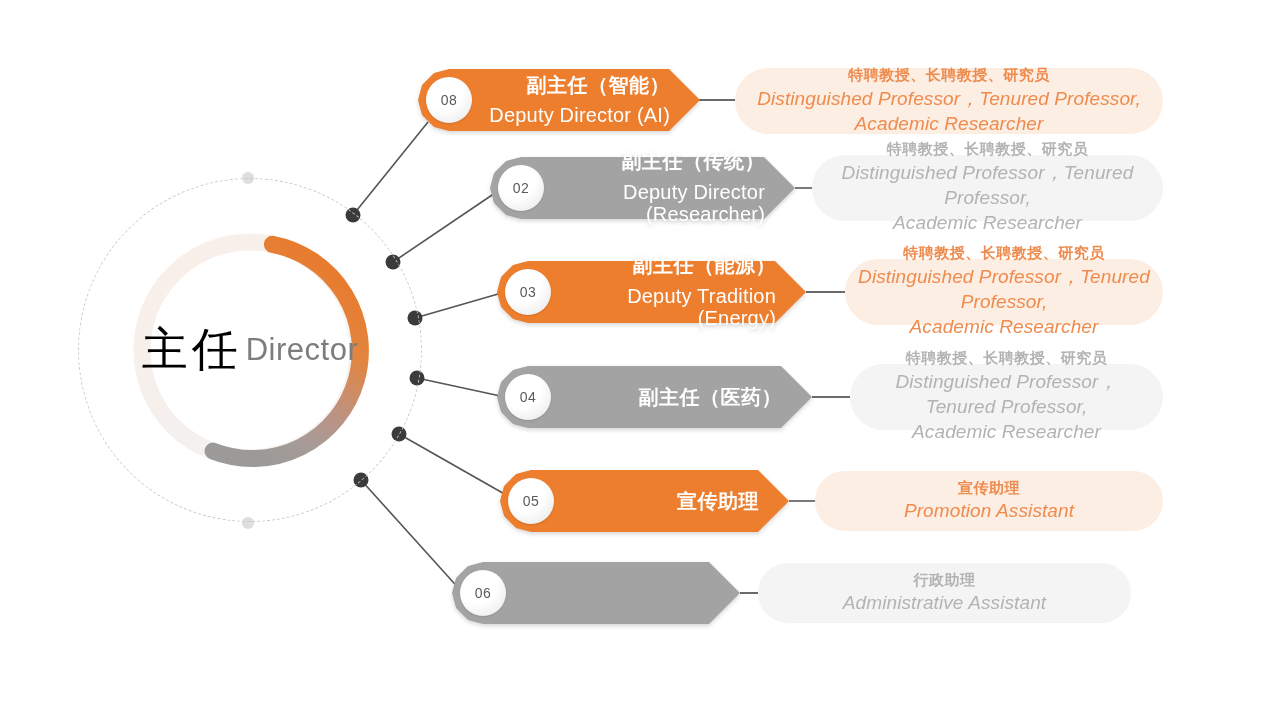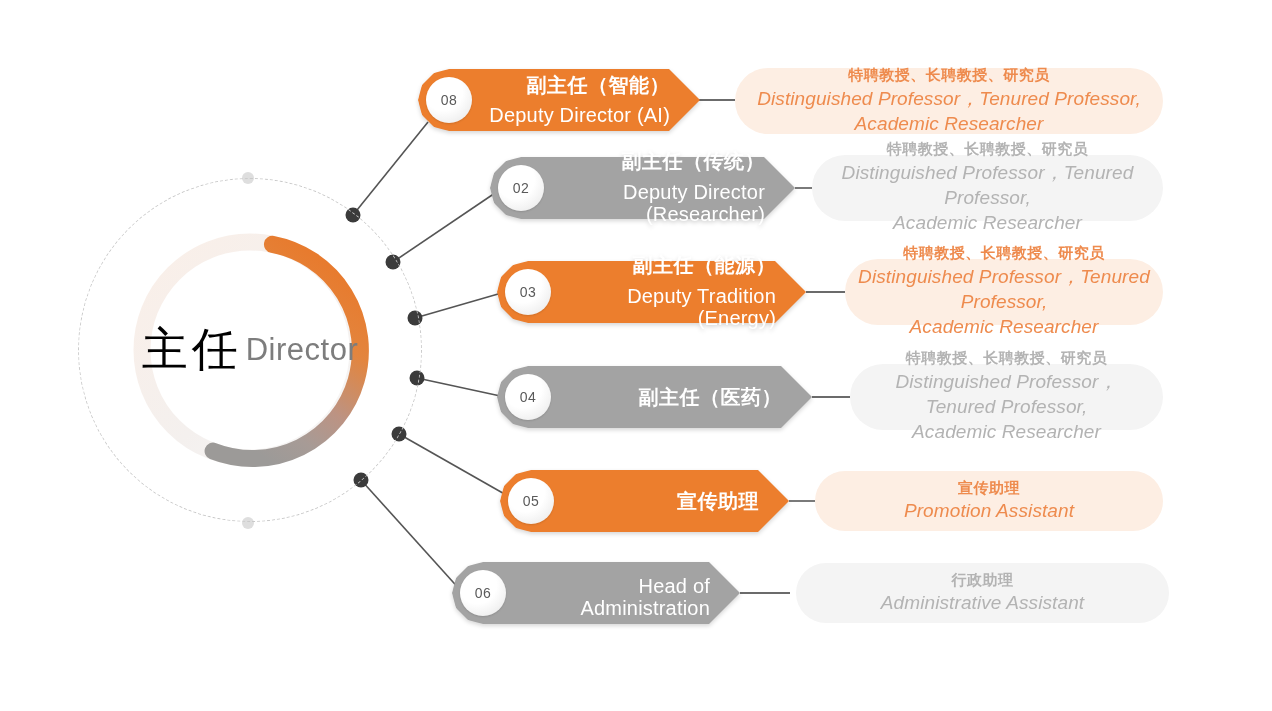--- a/index.html
+++ b/index.html
@@ -229,22 +229,21 @@
       <div class="desc-en">Promotion Assistant</div>
     </div>
   </div>
 
   <div class="row">
     <div class="arrow muted" style="left:452px; top:562px; width:288px;">
       <div class="arrow-bg" style="clip-path: polygon(0px 31px, 4px 16px, 16px 4px, 31px 0px, 257px 0px, 288px 31px, 257px 62px, 31px 62px, 16px 58px, 4px 46px);
                   border-radius:31px 0 0 31px;"></div>
       <div class="badge">06</div>
       <div class="arrow-labels">
-        <span class="arrow-en">Head of Administration</span>
-      </div>
-    </div>
-    <div class="desc muted" style="left:796px; top:563px; width:373px; height:60px;">
+      </div>
+    </div>
+    <div class="desc muted" style="left:758px; top:563px; width:373px; height:60px;">
       <div class="desc-cn">行政助理</div>
       <div class="desc-en">Administrative Assistant</div>
     </div>
   </div>
 
 </div>
 
 </body></html>

